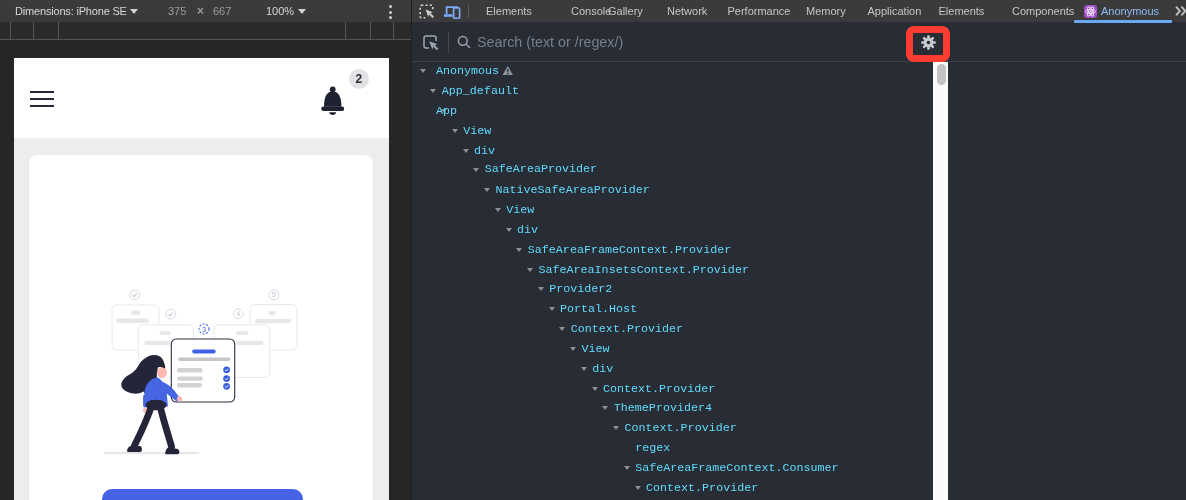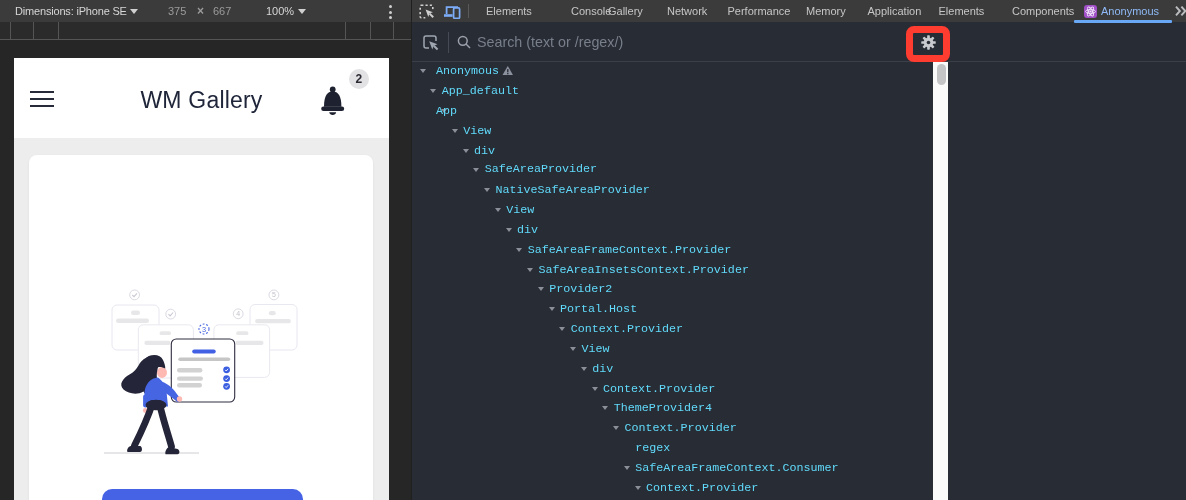--- a/index.html
+++ b/index.html
@@ -197,21 +197,20 @@
 <div class="trow" style="left:646.0px;top:478.7px">Context.Provider</div>
 <div id="sbar">
     <div id="sthumb"></div>
   </div>
 
 <div id="phone">
   <div id="phead"></div>
   <div class="hline" style="top:33.3px"></div>
   <div class="hline" style="top:40.3px"></div>
   <div class="hline" style="top:47.3px"></div>
-  <div id="ptitle">WM Gallery</div>
   <svg class="abs" style="left:306px;top:27px" width="26" height="33" viewBox="0 0 26 33">
     <g fill="#1e2230">
       <circle cx="12.7" cy="4.4" r="2.9"></circle>
       <path d="M4 21.8 C4 11 7.2 6.6 12.7 6.6 C18.2 6.6 21.4 11 21.4 21.8 Z"></path>
       <rect x="1.2" y="21.5" width="23" height="4.6" rx="2.3"></rect>
       <path d="M9.2 27.2 A3.6 3.6 0 0 0 16.2 27.2 Z"></path>
     </g>
   </svg>
   <div id="badge">2</div>
   <div id="card"></div>

